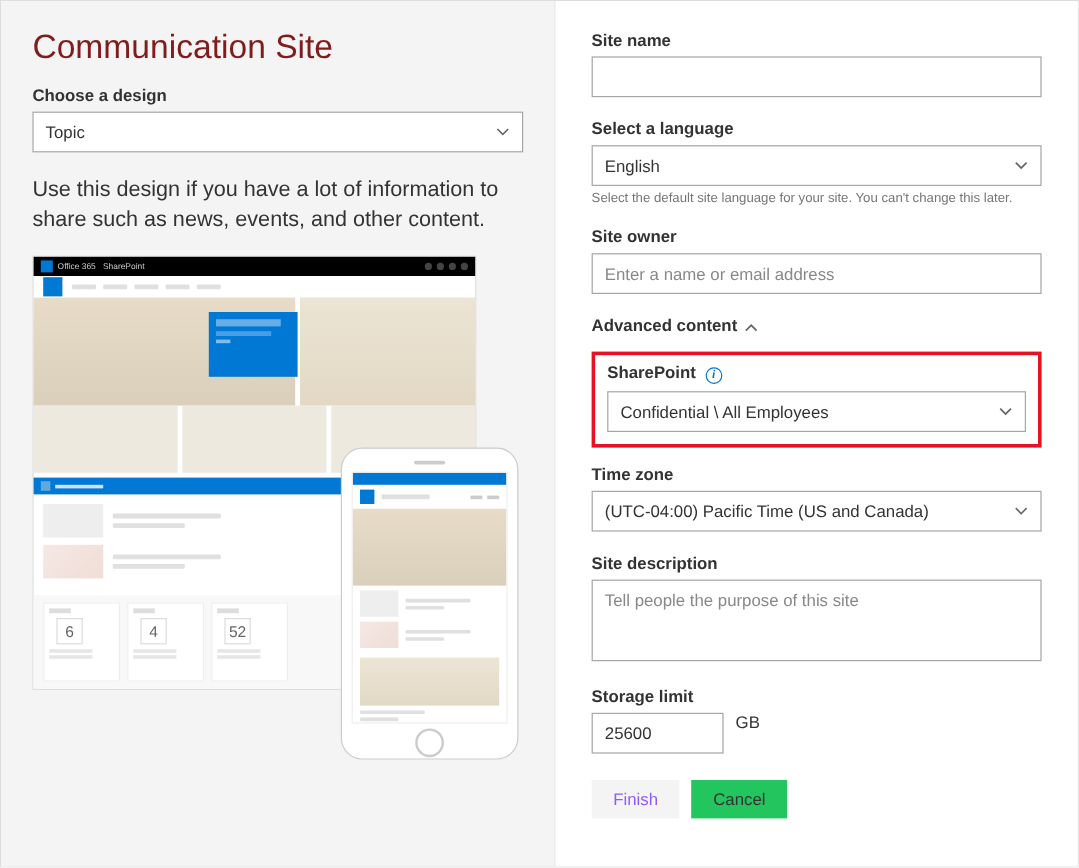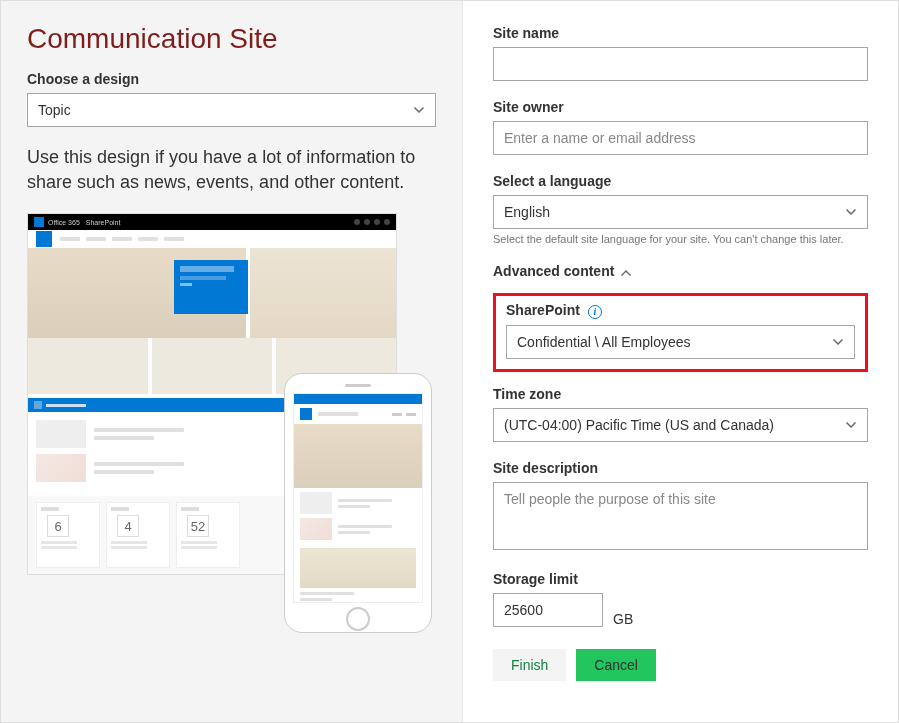--- a/index.html
+++ b/index.html
@@ -189,33 +189,33 @@
   .textarea {
     width:100%;
     height:68px;
     border:1px solid #a6a6a6;
     padding:8px 10px;
     font-family:inherit;
     font-size:14px;
     resize:none;
   }
   .textarea::placeholder { color:#888; }
-  .storage { display:flex;align-items:flex-end;gap:10px; }
+  .storage { display:flex;align-items:flex-start;gap:10px; }
   .storage .input { width:110px; }
   .storage .unit { font-size:14px;color:#333; }
   .footer { display:flex;gap:10px;margin-top:22px; }
   .btn {
     height:32px;
     padding:0 18px;
     border:none;
     font-family:inherit;
     font-size:14px;
     cursor:pointer;
   }
-  .btn.primary { background:#f4f4f4;color:#15803d;cursor:default;text-align:right; }
+  .btn.primary { background:#f4f4f4;color:#8b5cf6;cursor:default;text-align:right; }
   .btn.secondary { background:#22c55e;color:#333; }
 </style>
 </head>
 <body>
 
 <div class="app">
 
   <div class="left">
     <h1>Communication Site</h1>
 
@@ -364,37 +364,37 @@
     </div>
   </div>
 
   <div class="right">
     <div class="field">
       <div class="label">Site name</div>
       <input class="input" value="" style="">
     </div>
 
     <div class="field">
-      <div class="label">Site owner</div>
-      <input class="input" placeholder="Enter a name or email address" style="">
-    </div>
-
-    <div class="field">
       <div class="label">Select a language</div>
       <div class="sel">
         <span>English</span>
         <span class="chev">
           <svg viewBox="0 0 12 12">
               <path d="M1 3 L6 8 L11 3 L10 2 L6 6 L2 2 Z"></path>
             </svg>
         </span>
       </div>
       <div class="helper">Select the default site language for your site. You can't change this later.</div>
     </div>
 
+    <div class="field">
+      <div class="label">Site owner</div>
+      <input class="input" placeholder="Enter a name or email address" style="">
+    </div>
+
     <div class="adv">
       <span>Advanced content</span>
       <span class="chev chev-up">
         <svg viewBox="0 0 12 12">
             <path d="M1 3 L6 8 L11 3 L10 2 L6 6 L2 2 Z"></path>
           </svg>
       </span>
     </div>
 
     <div class="highlight">

